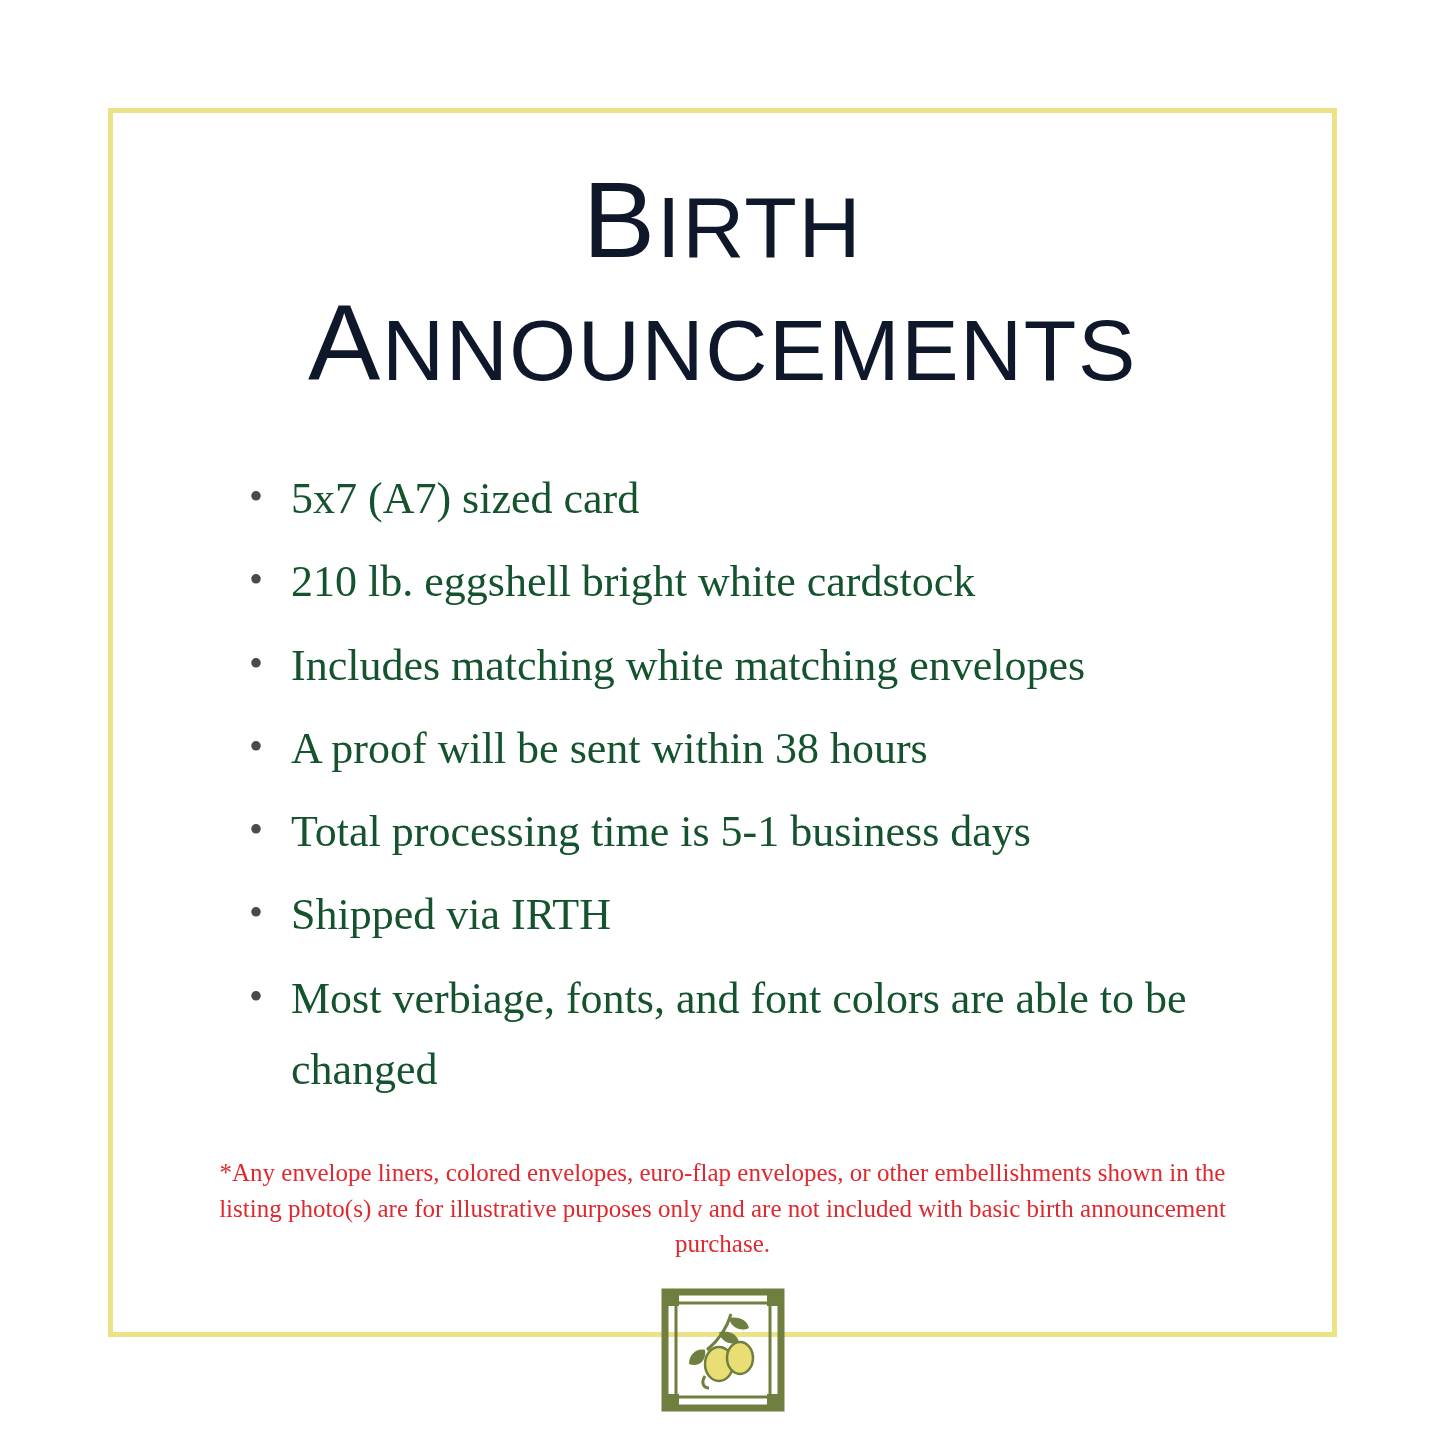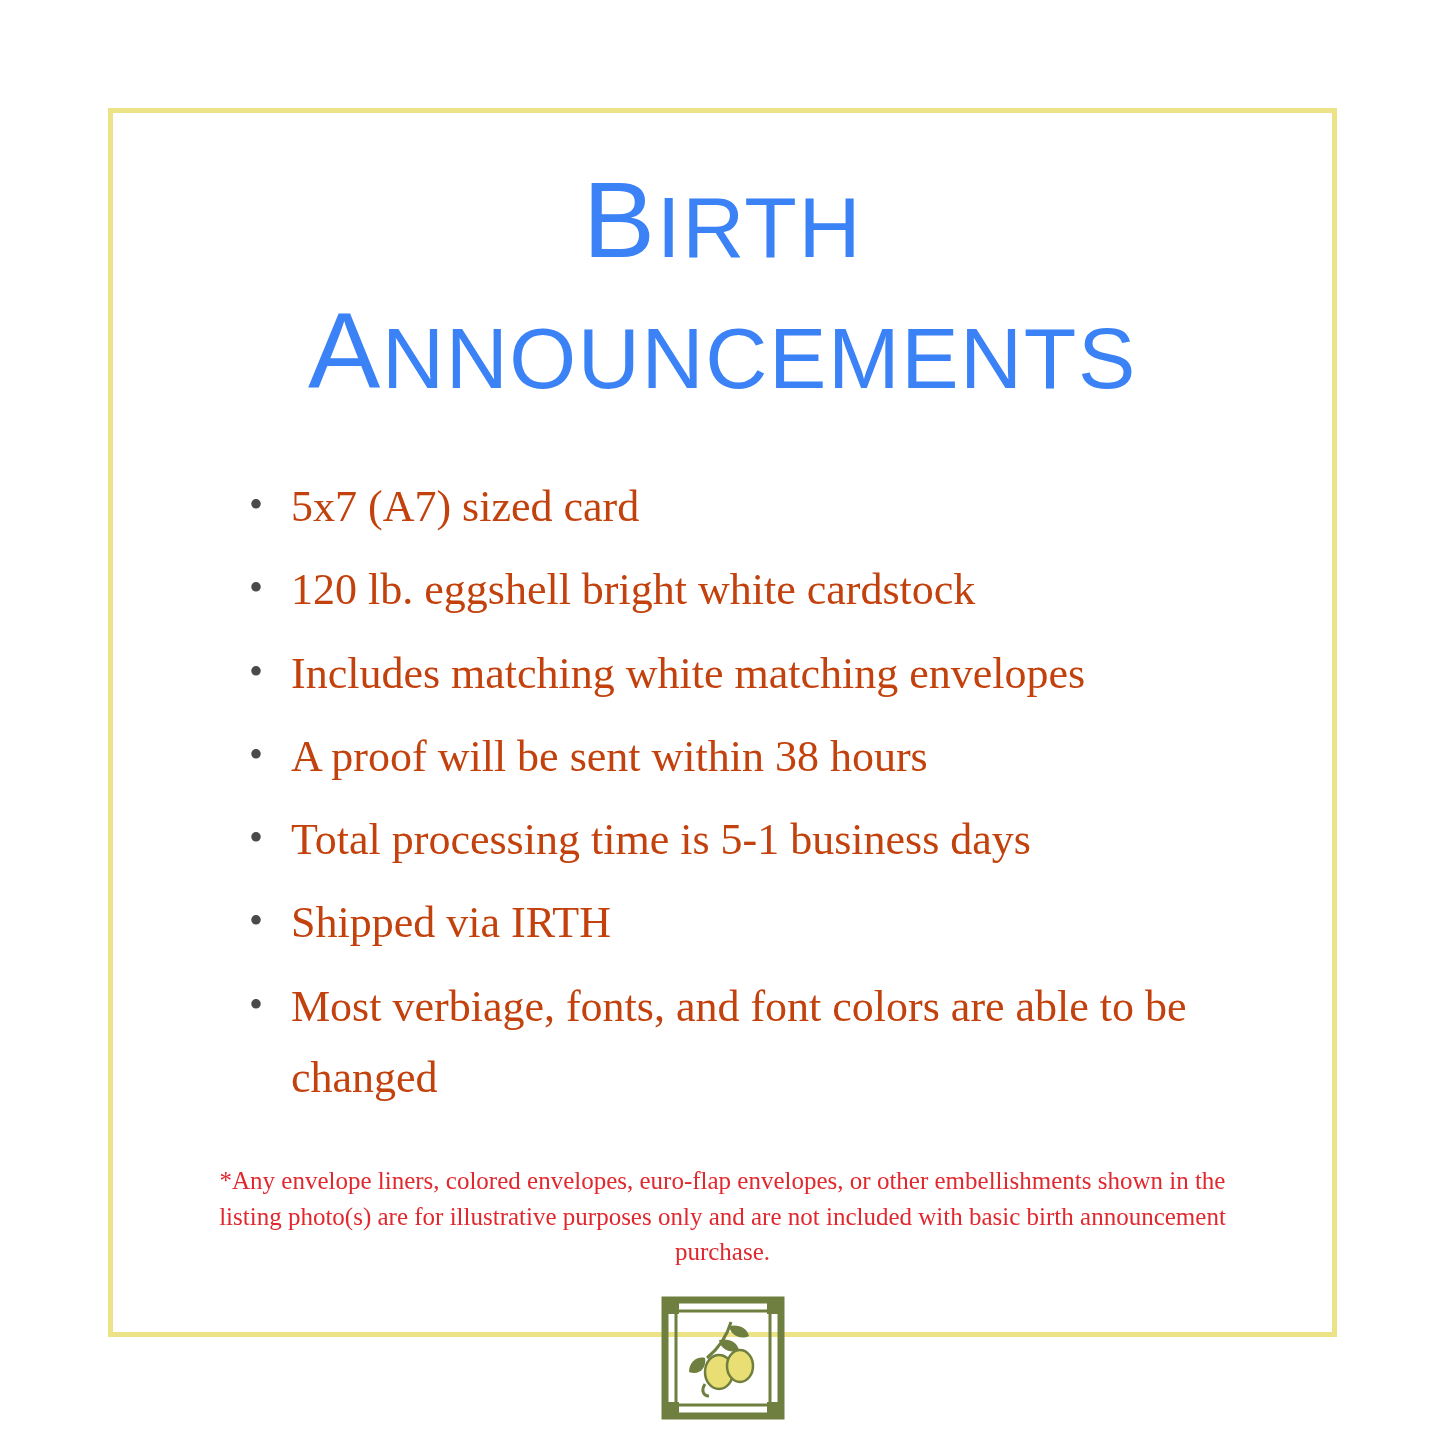--- a/index.html
+++ b/index.html
@@ -36,46 +36,46 @@
     top: 0;
     right: 0;
     bottom: 0;
     padding: 40px 52px 24px 52px;
     box-sizing: border-box;
     display: flex;
     flex-direction: column;
   }
   .title-block {
     text-align: center;
-    color: #3b82f6;
+    color: #0f172a;
     font-family: "Liberation Sans", sans-serif;
     font-weight: 400;
     letter-spacing: 0.10em;
     line-height: 1.08;
     margin-top: 8px;
   }
   .title-line-1 {
     display: block;
     font-size: 86px;
     text-transform: uppercase;
   }
   .title-line-2 {
     display: block;
     font-size: 86px;
     text-transform: uppercase;
-    margin-top: 14px;
+    margin-top: 6px;
   }
   
   .sc-first { font-size: 1.26em; }
 
   .bullets {
     margin: 62px 0 0 0;
     padding: 0 18px 0 84px;
     list-style: none;
-    color: #c2410c;
+    color: #14532d;
   }
   .bullets li {
     position: relative;
     font-size: 44px;
     line-height: 1.62;
     margin-bottom: 12px;
     padding-left: 42px;
   }
   .bullets li::before {
     content: "•";
@@ -112,21 +112,21 @@
   <div class="card-frame">
     <div class="inner">
 
       <div class="title-block">
         <span class="title-line-1"><span class="sc-first">B</span>IRTH</span>
         <span class="title-line-2"><span class="sc-first">A</span>NNOUNCEMENTS</span>
       </div>
 
       <ul class="bullets">
         <li>5x7 (A7) sized card</li>
-        <li>120 lb. eggshell bright white cardstock</li>
+        <li>210 lb. eggshell bright white cardstock</li>
         <li>Includes matching white matching envelopes</li>
         <li>A proof will be sent within 38 hours</li>
         <li>Total processing time is 5-1 business days</li>
         <li>Shipped via IRTH</li>
         <li>Most verbiage, fonts, and font colors are able to be changed</li>
       </ul>
 
       <div class="disclaimer">*Any envelope liners, colored envelopes, euro-flap envelopes, or other embellishments shown in the listing photo(s) are for illustrative purposes only and are not included with basic birth announcement purchase.</div>
 
       <div class="logo-wrap">

